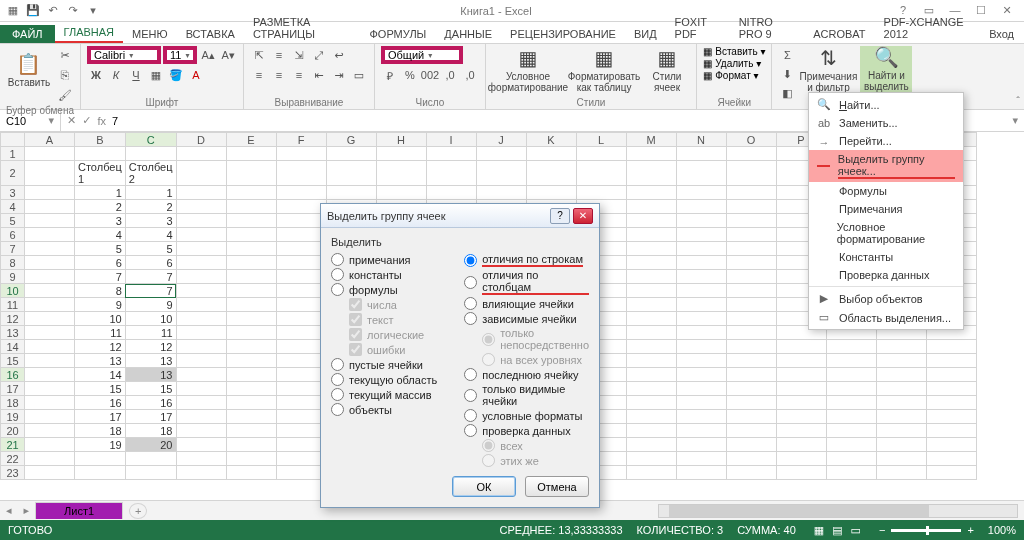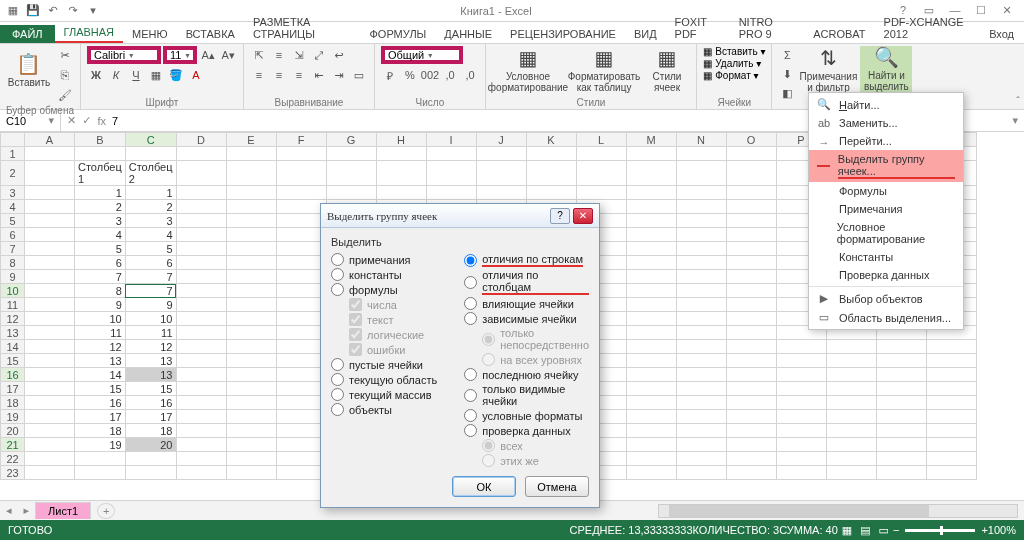--- a/index.html
+++ b/index.html
@@ -49,37 +49,37 @@
 .grid tbody th { background: #f3f3f3; font-weight: normal; text-align: center; width: 24px; color: #555; }
 .grid td { text-align: right; padding: 0 3px; }
 .grid .sel-row th { background: #e2efda; color: #217346; }
 .grid td.active { outline: 1px solid #217346; outline-offset: -1px; background: #fff; }
 .grid td.selcell { background: #d0d0d0; }
 .grid thead th.selh { background: #e2efda; color: #217346; }
 
 
 .sheettabs { height: 20px; border-top: 1px solid #d4d4d4; display: flex; align-items: center; background: #f3f3f3; font-size: 11px; }
 .sheettabs .nav { padding: 0 6px; color: #888; }
-.sheettabs .st { background: #f9a8d4; border: 1px solid #d4d4d4; border-bottom: none; padding: 2px 12px; margin-top: -1px; }
+.sheettabs .st { background: #a21caf; border: 1px solid #d4d4d4; border-bottom: none; padding: 2px 28px; margin-top: -1px; }
 .sheettabs .add { padding: 0 8px; color: #888; border: 1px solid #d4d4d4; border-radius: 50%; width: 16px; height: 16px; display: inline-flex; align-items: center; justify-content: center; margin-left: 6px; }
 .sheettabs .scroll { margin-left: auto; width: 360px; height: 14px; background: #e8e8e8; border: 1px solid #ccc; position: relative; margin-right: 6px; }
 .sheettabs .scroll .thumb { position: absolute; left: 10px; width: 260px; top: 0; bottom: 0; background: #cfcfcf; }
 
 
 .status { height: 20px; background: #217346; color: #fff; display: flex; align-items: center; font-size: 11px; padding: 0 8px; gap: 18px; }
-.status .right { margin-left: auto; display: flex; gap: 0; align-items: center; }
+.status .right { margin-left: auto; display: flex; gap: 14px; align-items: center; }
 .status .views span { padding: 0 4px; }
 .status .zoom { display: flex; align-items: center; gap: 6px; }
 .status .zoom .track { width: 70px; height: 3px; background: #fff; position: relative; }
 .status .zoom .track .thumb { position: absolute; left: 50%; top: -3px; width: 3px; height: 9px; background: #fff; }
 
 
 .dialog { position: absolute; left: 320px; top: 203px; width: 280px; background: #f0f0f0; border: 1px solid #7a9ab8; box-shadow: 3px 3px 10px rgba(0,0,0,.3); font-size: 11px; }
 .dialog .dh { background: linear-gradient(#fff,#e4ecf7); border-bottom: 1px solid #b8c8dc; height: 24px; display: flex; align-items: center; padding: 0 6px; }
-.dialog .dh .dtitle { flex: 1; color: #333; font-family: Liberation Serif, serif; }
+.dialog .dh .dtitle { flex: 1; color: #333; }
 .dialog .dh .dbtn { width: 20px; height: 16px; border: 1px solid #8a9db5; background: #e8eef7; margin-left: 3px; text-align: center; line-height: 14px; font-size: 10px; border-radius: 2px; }
 .dialog .dh .dbtn.close { background: linear-gradient(#e67,#c23); color: #fff; border-color: #a13; }
 .dialog .body { padding: 8px 10px 10px; }
 .dialog .grp { color: #333; margin-bottom: 4px; }
 .dialog .cols { display: flex; gap: 10px; }
 .dialog .col { flex: 1; }
 .dialog label { display: flex; align-items: center; gap: 5px; padding: 1px 0; color: #222; cursor: pointer; }
 .dialog label.dis { color: #999; }
 .dialog label .underline { border-bottom: 2px solid #e03030; }
 .dialog input[type=radio], .dialog input[type=checkbox] { margin: 0; }

